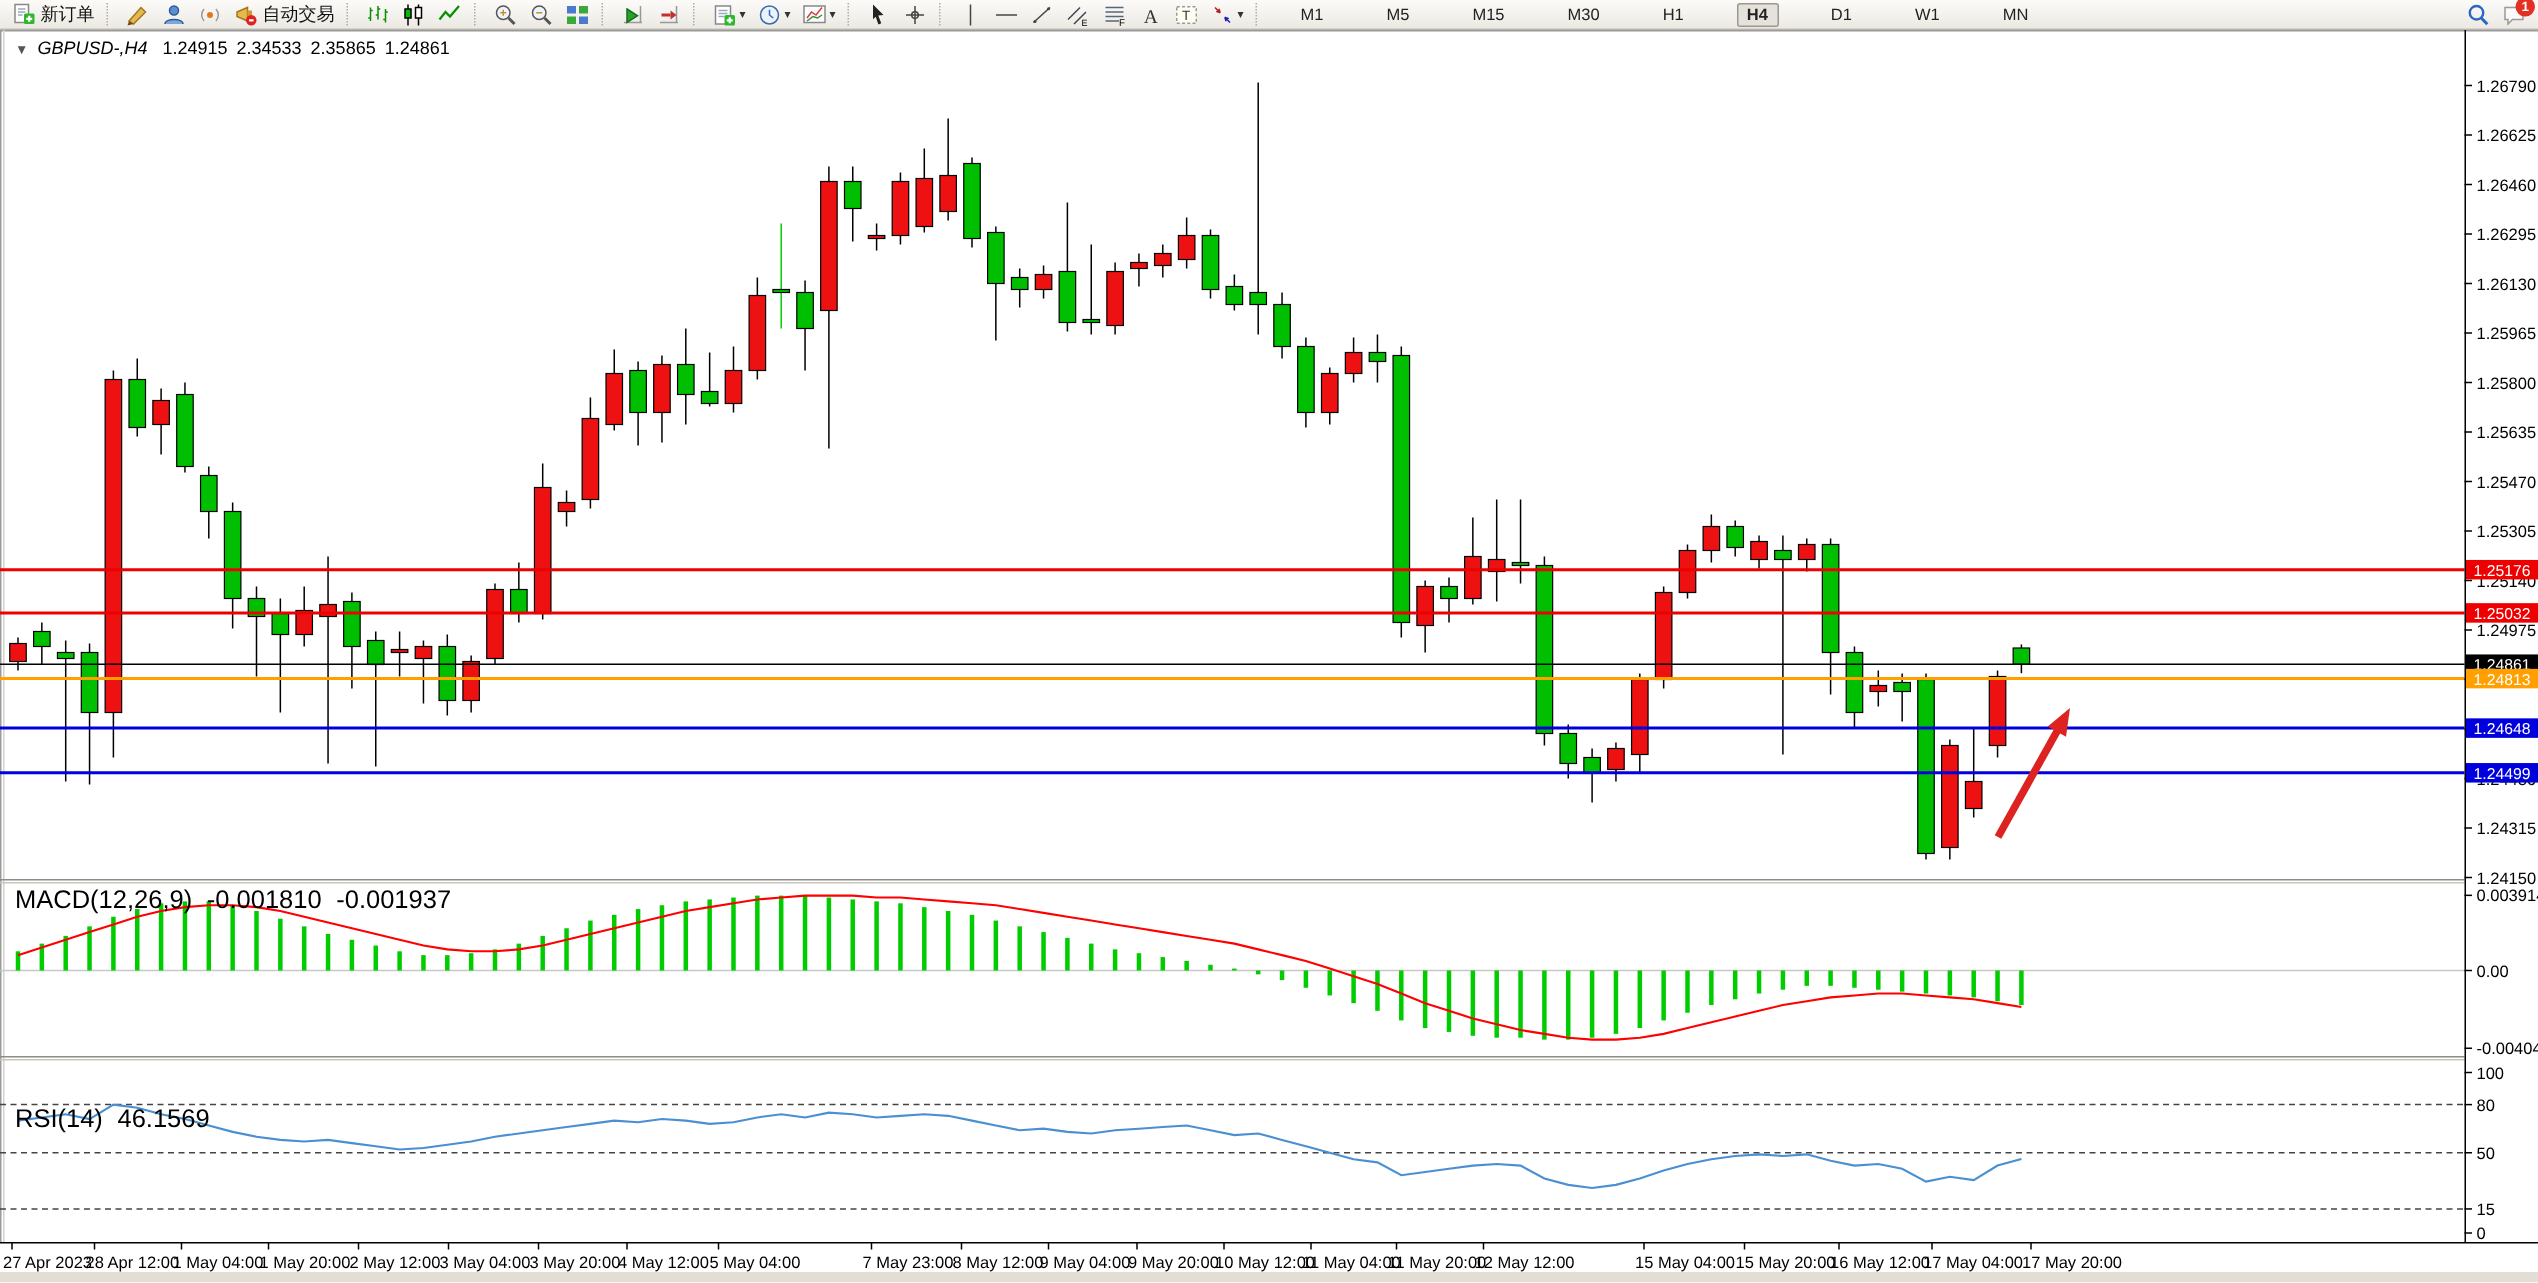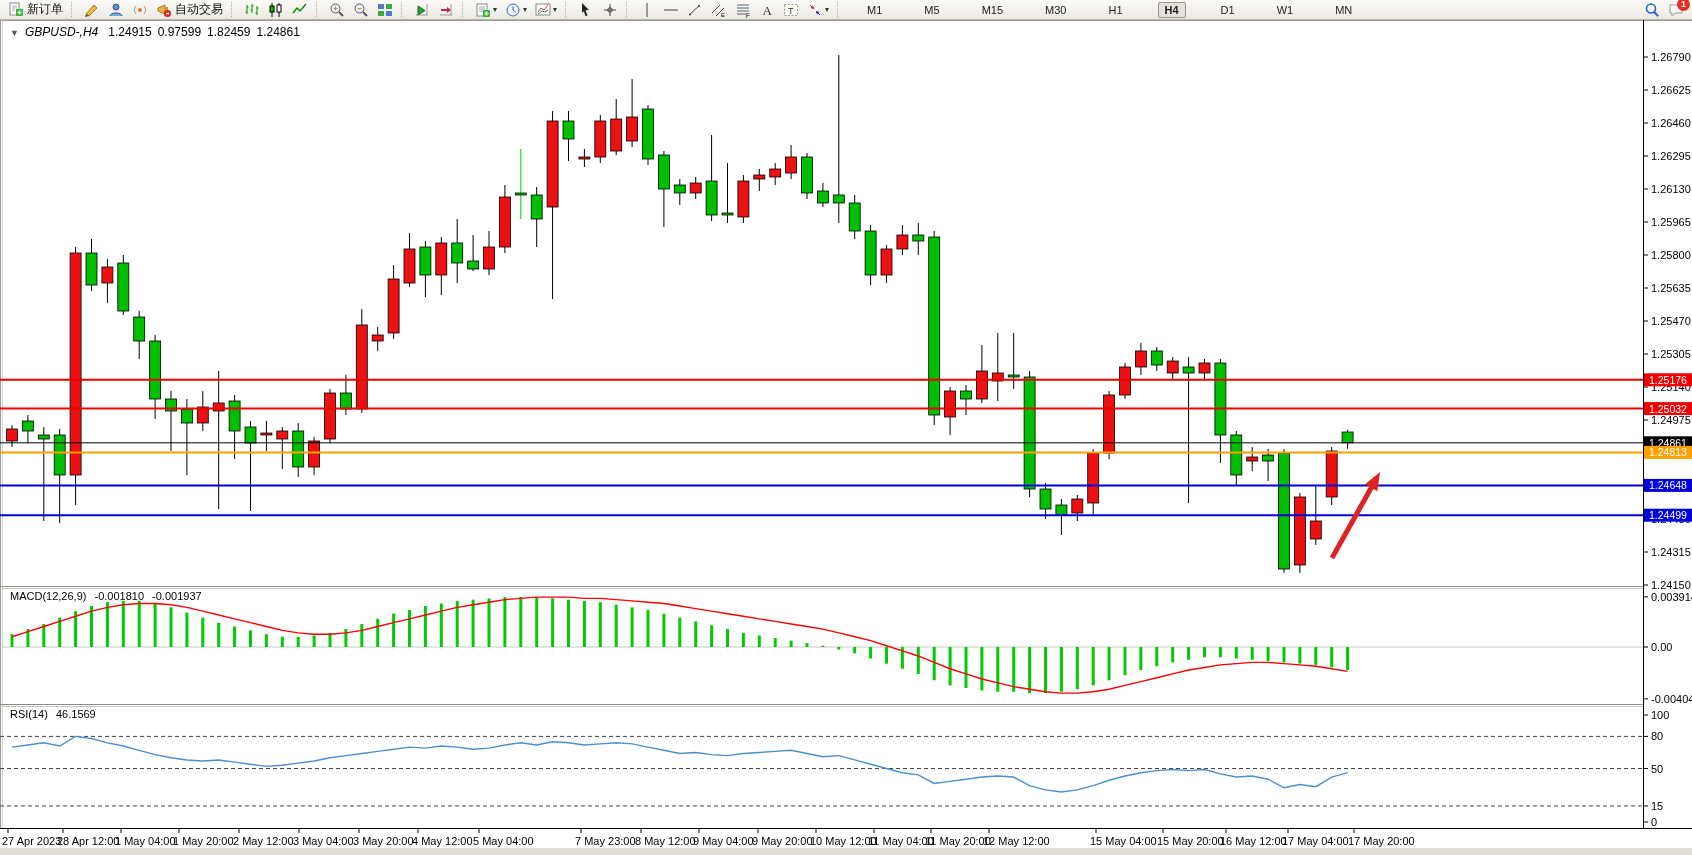--- a/index.html
+++ b/index.html
@@ -20,24 +20,24 @@
   .tb-spacer{flex:1;}
   .chat-wrap{position:relative;}
   .badge{position:absolute;top:-4px;right:-6px;background:#e33022;color:#fff;
     font-size:9px;font-weight:bold;border-radius:50%;width:13px;height:13px;
     line-height:13px;text-align:center;}
   
   .chart-title{position:absolute;top:25px;left:10px;font-size:12px;color:#000;z-index:5;}
   .chart-title .caret{color:#555;font-size:9px;margin-right:6px;}
   .chart-title .sym{margin-right:10px;font-style:italic;}
   .chart-title .v{margin-right:6px;text-align:right;}
-  .ind-label{position:absolute;left:10px;font-size:11px;color:#000;z-index:5;}
+  .ind-label{position:absolute;left:10px;font-size:17px;color:#000;z-index:5;}
   .ind-label span{margin-right:5px;}
   #macd-label{top:590px;}
-  #rsi-label{top:708px;}
+  #rsi-label{top:736px;}
   svg#chart{position:absolute;top:20px;left:0;z-index:1;}
 </style>
 </head>
 <body>
 
 <div class="toolbar" id="toolbar">
     <div class="tb-btn">
       <span>
         <svg viewBox="0 0 16 16">
           <rect x="2" y="1" width="9" height="12" fill="#fff" stroke="#888"></rect>
@@ -289,21 +289,21 @@
       <span class="chat-wrap">
         <svg viewBox="0 0 16 16">
           <path d="M2 3h12v8H7l-3 3v-3H2z" fill="#fafafa" stroke="#999"></path>
         </svg>
         <span class="badge">1</span>
       </span>
     </div>
   </div>
 
 <div class="chart-title">
-  <span class="caret">▼</span><span class="sym">GBPUSD-,H4</span><span class="v">1.24915</span><span class="v">0.97599</span><span class="v">1.82459</span><span class="v">1.24861</span>
+  <span class="caret">▼</span><span class="sym">GBPUSD-,H4</span><span class="v">1.24915</span><span class="v">2.34533</span><span class="v">2.35865</span><span class="v">1.24861</span>
 </div>
 
 <div class="ind-label" id="macd-label">
   <span>MACD(12,26,9)</span>
   <span>-0.001810</span>
   <span>-0.001937</span>
 </div>
 
 <div class="ind-label" id="rsi-label">
   <span>RSI(14)</span>

